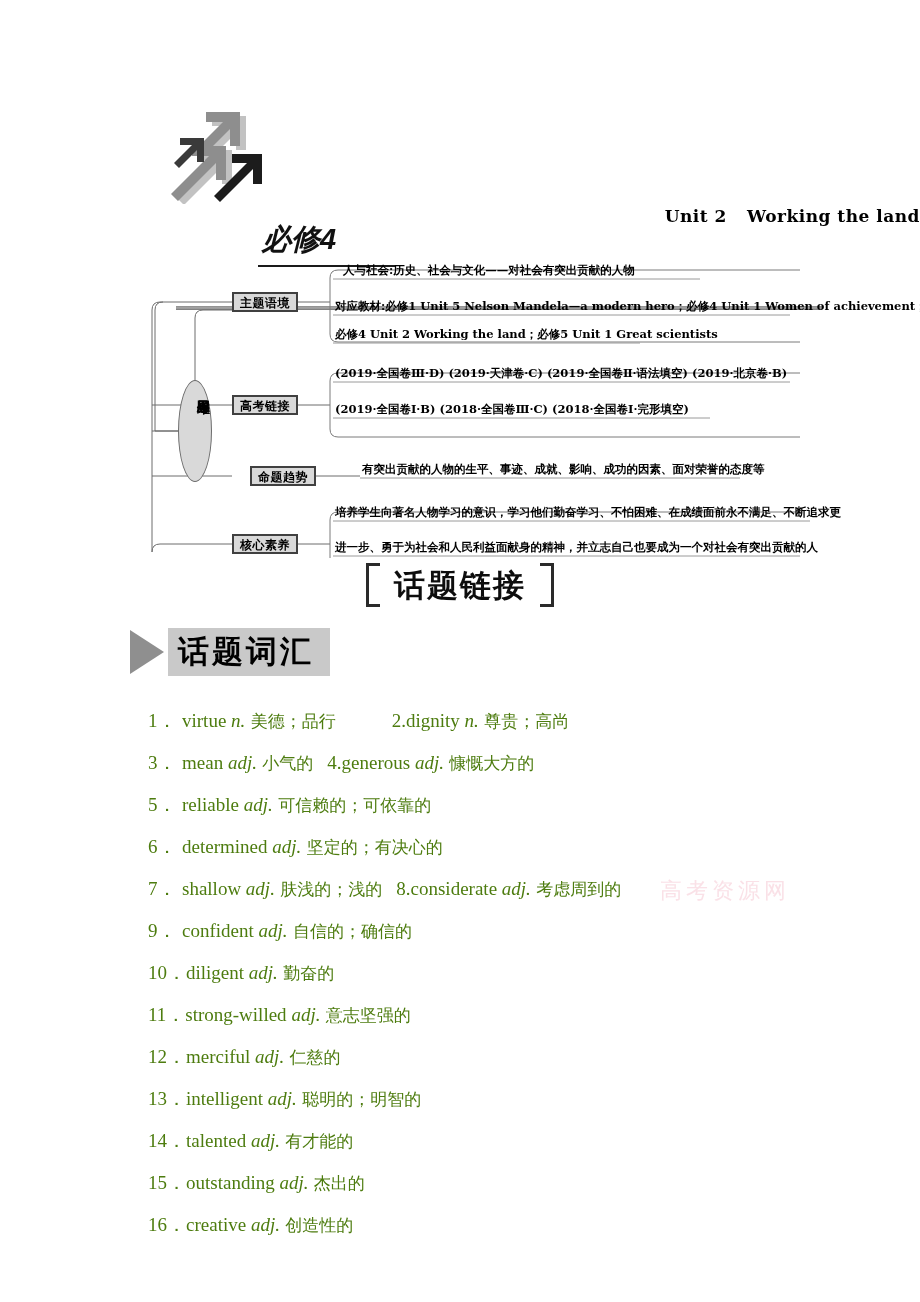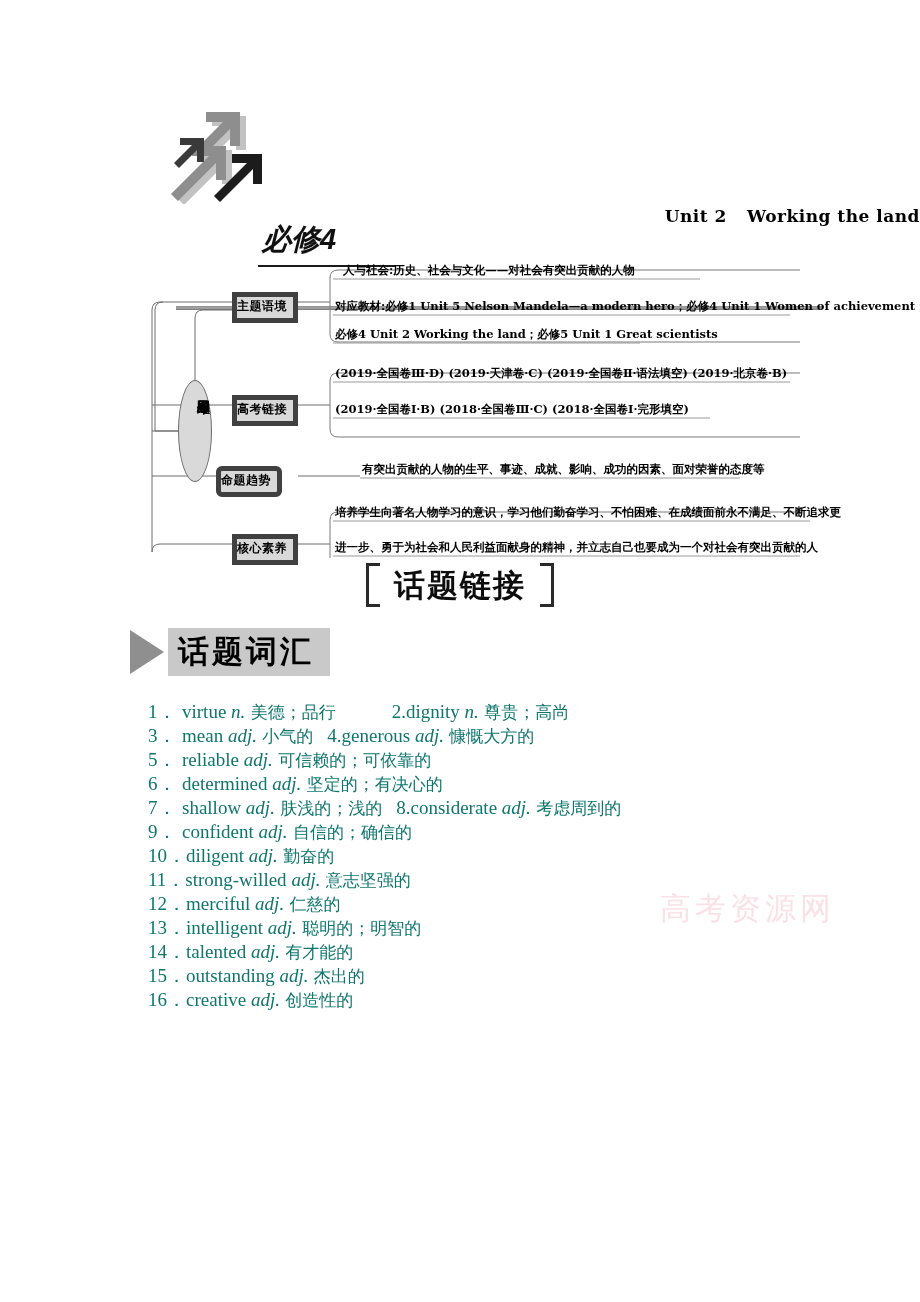--- a/index.html
+++ b/index.html
@@ -114,27 +114,28 @@
     line-height: 20px;
     letter-spacing: 0px;
     writing-mode: vertical-rl;
     text-orientation: upright;
     margin: 0 auto;
     display: block;
   }
   .mm-branch-label {
     position: absolute;
     background: #d9d9d9;
-    border: 5px solid #404040;
+    border: 2px solid #404040;
     box-sizing: border-box;
     font-family: "DejaVu Sans", sans-serif;
     font-weight: bold;
     font-size: 12px;
+    text-align: center;
     line-height: 19px;
-    height: 31px;
+    height: 20px;
     width: 66px;
     letter-spacing: 0.5px;
   }
   .mm-text {
     position: absolute;
     font-family: "DejaVu Serif", serif;
     font-weight: bold;
     font-size: 11.5px;
     line-height: 15px;
     white-space: nowrap;
@@ -217,23 +218,23 @@
   
   .vocab {
     position: absolute;
     left: 148px;
     top: 700px;
     width: 700px;
   }
   .vocab-row {
     font-family: "Liberation Serif", serif;
     font-size: 19px;
-    line-height: 23px;
+    line-height: 42px;
     white-space: nowrap;
-    color: #0f766e;
+    color: #4d7c0f;
   }
   .vocab-row .num {
     display: inline-block;
     min-width: 34px;
   }
   .vocab-row .pos {
     font-style: italic;
   }
   .vocab-row .sep-wide {
     display: inline-block;
@@ -247,27 +248,26 @@
     font-family: "DejaVu Sans", sans-serif;
     font-size: 17px;
   }
 
   
   .watermark {
     position: absolute;
     left: 660px;
     top: 876px;
     font-family: "DejaVu Sans", sans-serif;
-    font-size: 31px;
+    font-size: 22px;
     letter-spacing: 4px;
     color: #f6c9d4;
     opacity: 0.55;
     pointer-events: none;
     user-select: none;
-    margin-top: 12px;
   }
 </style>
 </head>
 <body>
 
 <div class="page">
 
   <div class="header-block">
     <svg class="logo-arrows" viewBox="0 0 110 92">
       <g fill="#c2c2c2">
@@ -337,21 +337,21 @@
         <line x1="333" y1="298" x2="800" y2="298"></line>
       </g>
     </svg>
 
     <div class="mm-center">
       <span>思维导图</span>
     </div>
 
     <div class="mm-branch-label" style="left:232px; top:34px;">主题语境</div>
     <div class="mm-branch-label" style="left:232px; top:137px;">高考链接</div>
-    <div class="mm-branch-label" style="left:216px; top:208px;border-radius:6px;">命题趋势</div>
+    <div class="mm-branch-label" style="left:250px; top:208px;">命题趋势</div>
     <div class="mm-branch-label" style="left:232px; top:276px;">核心素养</div>
 
     <div class="mm-text" style="left:335px; top:5px;margin-left:8px;">人与社会:历史、社会与文化——对社会有突出贡献的人物</div>
     <div class="mm-text" style="left:335px; top:41px;">对应教材:必修1  Unit 5 Nelson Mandela—a modern hero；必修4 Unit 1 Women of achievement；</div>
     <div class="mm-text" style="left:335px; top:69px;">必修4 Unit 2 Working the land；必修5 Unit 1 Great scientists</div>
 
     <div class="mm-text" style="left:335px; top:108px;">(2019·全国卷Ⅲ·D) (2019·天津卷·C) (2019·全国卷Ⅱ·语法填空) (2019·北京卷·B)</div>
     <div class="mm-text" style="left:335px; top:144px;">(2019·全国卷Ⅰ·B) (2018·全国卷Ⅲ·C) (2018·全国卷Ⅰ·完形填空)</div>
 
     <div class="mm-text" style="left:362px; top:204px;">有突出贡献的人物的生平、事迹、成就、影响、成功的因素、面对荣誉的态度等</div>

